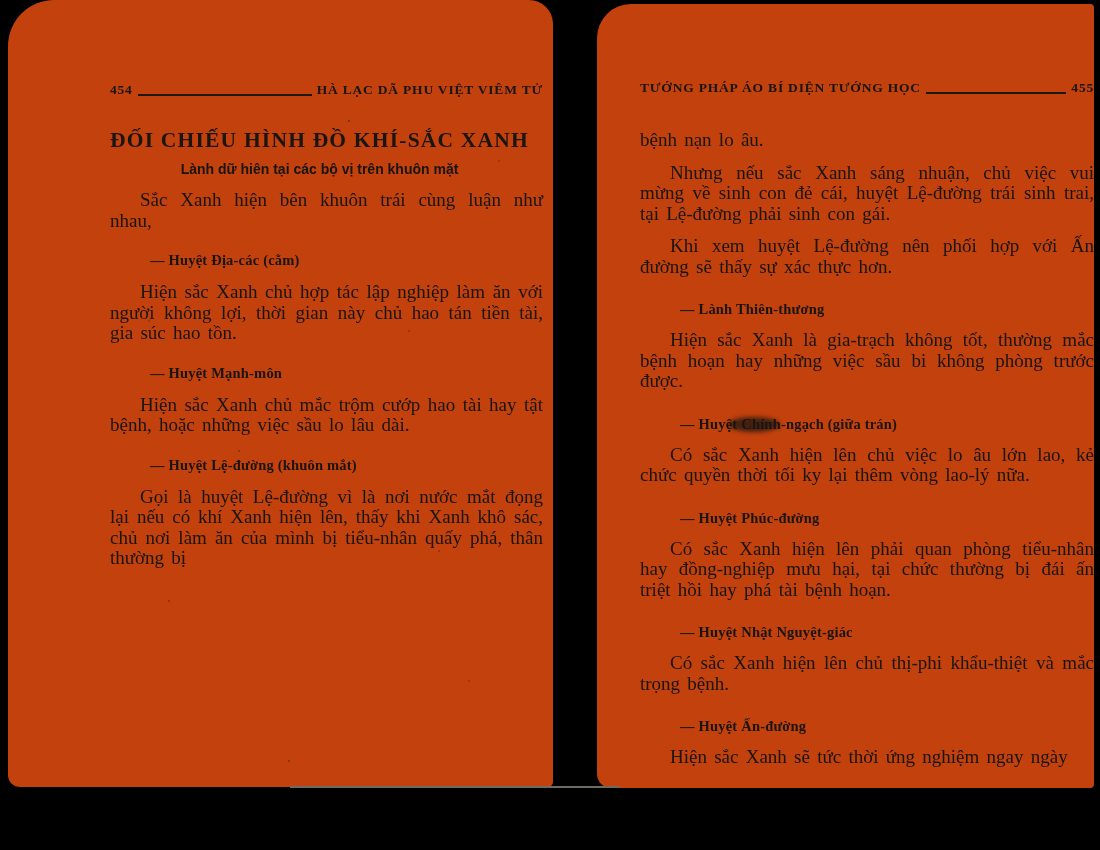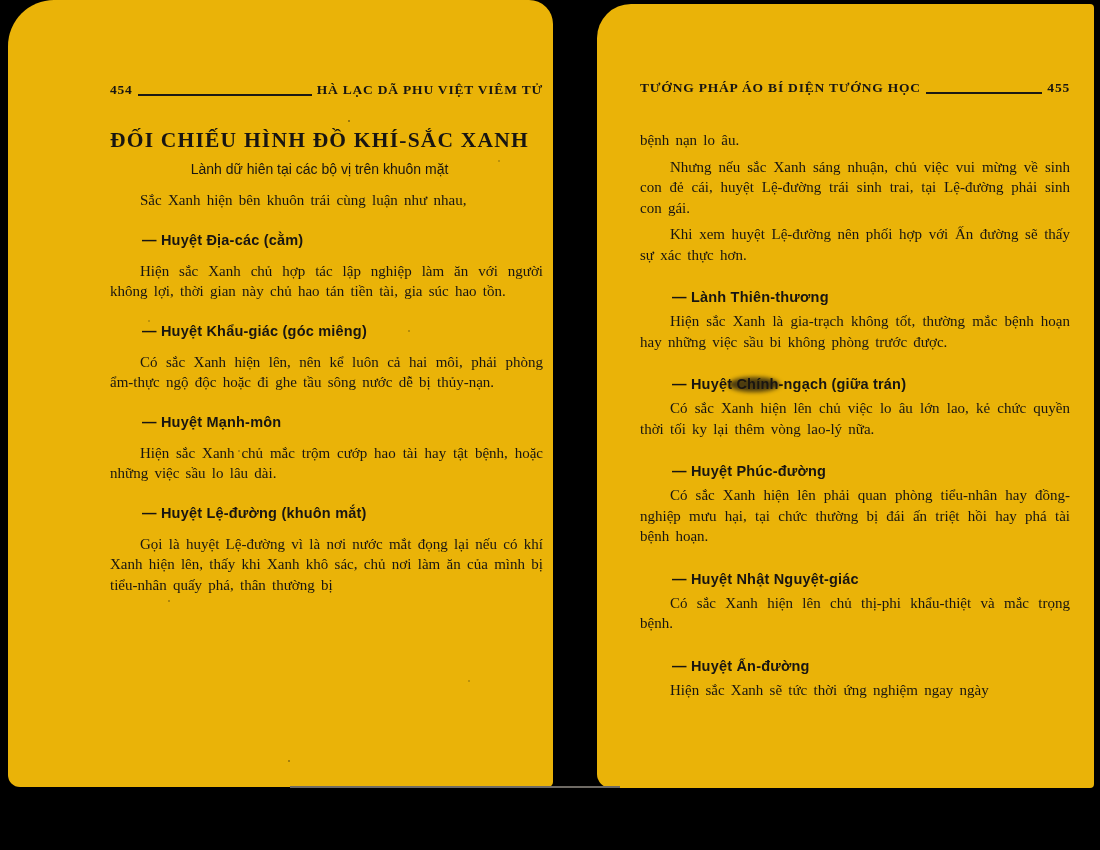--- a/index.html
+++ b/index.html
@@ -7,34 +7,34 @@
     width: 1100px; height: 850px;
     background: #000;
     position: relative;
     overflow: hidden;
     font-family: "Liberation Serif", serif;
     color: #181512;
   }
 
   .page {
     position: absolute;
-    background: #eab308;
+    background: #c2410c;
     box-sizing: border-box;
   }
   .page-left {
     left: 8px; top: 0;
     width: 545px; height: 787px;
     border-radius: 46px 24px 5px 12px;
     padding: 82px 10px 0 102px;
   }
   .page-right {
     left: 597px; top: 4px;
     width: 497px; height: 784px;
     border-radius: 34px 4px 4px 14px;
-    padding: 76px 24px 0 43px;
+    padding: 76px 0 0 43px;
   }
 
   
   .noise { position: absolute; width: 2px; height: 2px; background: rgba(30,28,25,.55); border-radius: 50%; }
   .noise-l { left: 340px; top: 120px;
     box-shadow: -110px 330px 0 rgba(30,28,25,.4), 60px 210px 0 rgba(30,28,25,.35),
       -180px 480px 0 rgba(30,28,25,.4), 120px 560px 0 rgba(30,28,25,.3),
       -60px 640px 0 rgba(30,28,25,.45), 150px 40px 0 rgba(30,28,25,.3),
       -200px 200px 0 rgba(30,28,25,.3), 90px 430px 0 rgba(30,28,25,.35); }
 
@@ -57,45 +57,45 @@
     text-align: center;
     font-weight: bold;
     font-size: 21.5px;
     letter-spacing: 1.2px;
     margin: 30px 0 4px -14px;
     white-space: nowrap;
   }
   .doc-subtitle {
     text-align: center;
     font-family: "Liberation Sans", sans-serif;
-    font-weight: normal;
+    font-weight: bold;
     font-size: 14px;
     margin: 8px 0 0 -14px;
     white-space: nowrap;
   }
 
   .para {
     text-align: justify;
     text-indent: 30px;
-    font-size: 15px;
+    font-size: 19px;
     line-height: 20.5px;
     word-spacing: 2.5px;
     margin: 13px 0 0 0;
   }
   .para.no-indent { text-indent: 0; }
 
   .sec-heading {
-    font-family: Liberation Sans, sans-serif;
+    font-family: Liberation Serif, serif;
     font-weight: bold;
     font-size: 14.5px;
     letter-spacing: 0.2px;
-    margin: 21px 0 0 32px;
+    margin: 21px 0 0 40px;
   }
   .page-right .sec-heading { margin-top: 24px; }
-  .page-right .para { margin-top: 6px; }
+  .page-right .para { margin-top: 12px; }
 
   .section { position: relative; }
 
   .ink-smudge {
     position: absolute;
     left: 88px; top: 1px;
     width: 52px; height: 15px;
     background: rgba(25,22,18,0.75);
     border-radius: 50%;
     filter: blur(2px);
@@ -123,24 +123,20 @@
   <div class="doc-title">ĐỐI CHIẾU HÌNH ĐỒ KHÍ-SẮC XANH</div>
   <div class="doc-subtitle">Lành dữ hiên tại các bộ vị trên khuôn mặt</div>
 
   <p class="para">Sắc Xanh hiện bên khuôn trái cùng luận như nhau,</p>
 
   <div class="section">
     <div class="sec-heading">— Huyệt Địa-các (cằm)</div>
     <p class="para">Hiện sắc Xanh chủ hợp tác lập nghiệp làm ăn với người không lợi, thời gian này chủ hao tán tiền tài, gia súc hao tồn.</p>
   </div>
 
-  <div class="section">
-    <div class="sec-heading">— Huyệt Khẩu-giác (góc miêng)</div>
-    <p class="para">Có sắc Xanh hiện lên, nên kể luôn cả hai môi, phải phòng ẩm-thực ngộ độc hoặc đi ghe tầu sông nước dễ bị thủy-nạn.</p>
-  </div>
 
 
   <div class="section">
     <div class="sec-heading">— Huyệt Mạnh-môn</div>
     <p class="para">Hiện sắc Xanh chủ mắc trộm cướp hao tài hay tật bệnh, hoặc những việc sầu lo lâu dài.</p>
   </div>
 
   <div class="section">
     <div class="sec-heading">— Huyệt Lệ-đường (khuôn mắt)</div>
     <p class="para">Gọi là huyệt Lệ-đường vì là nơi nước mắt đọng lại nếu có khí Xanh hiện lên, thấy khi Xanh khô sác, chủ nơi làm ăn của mình bị tiểu-nhân quấy phá, thân thường bị</p>

